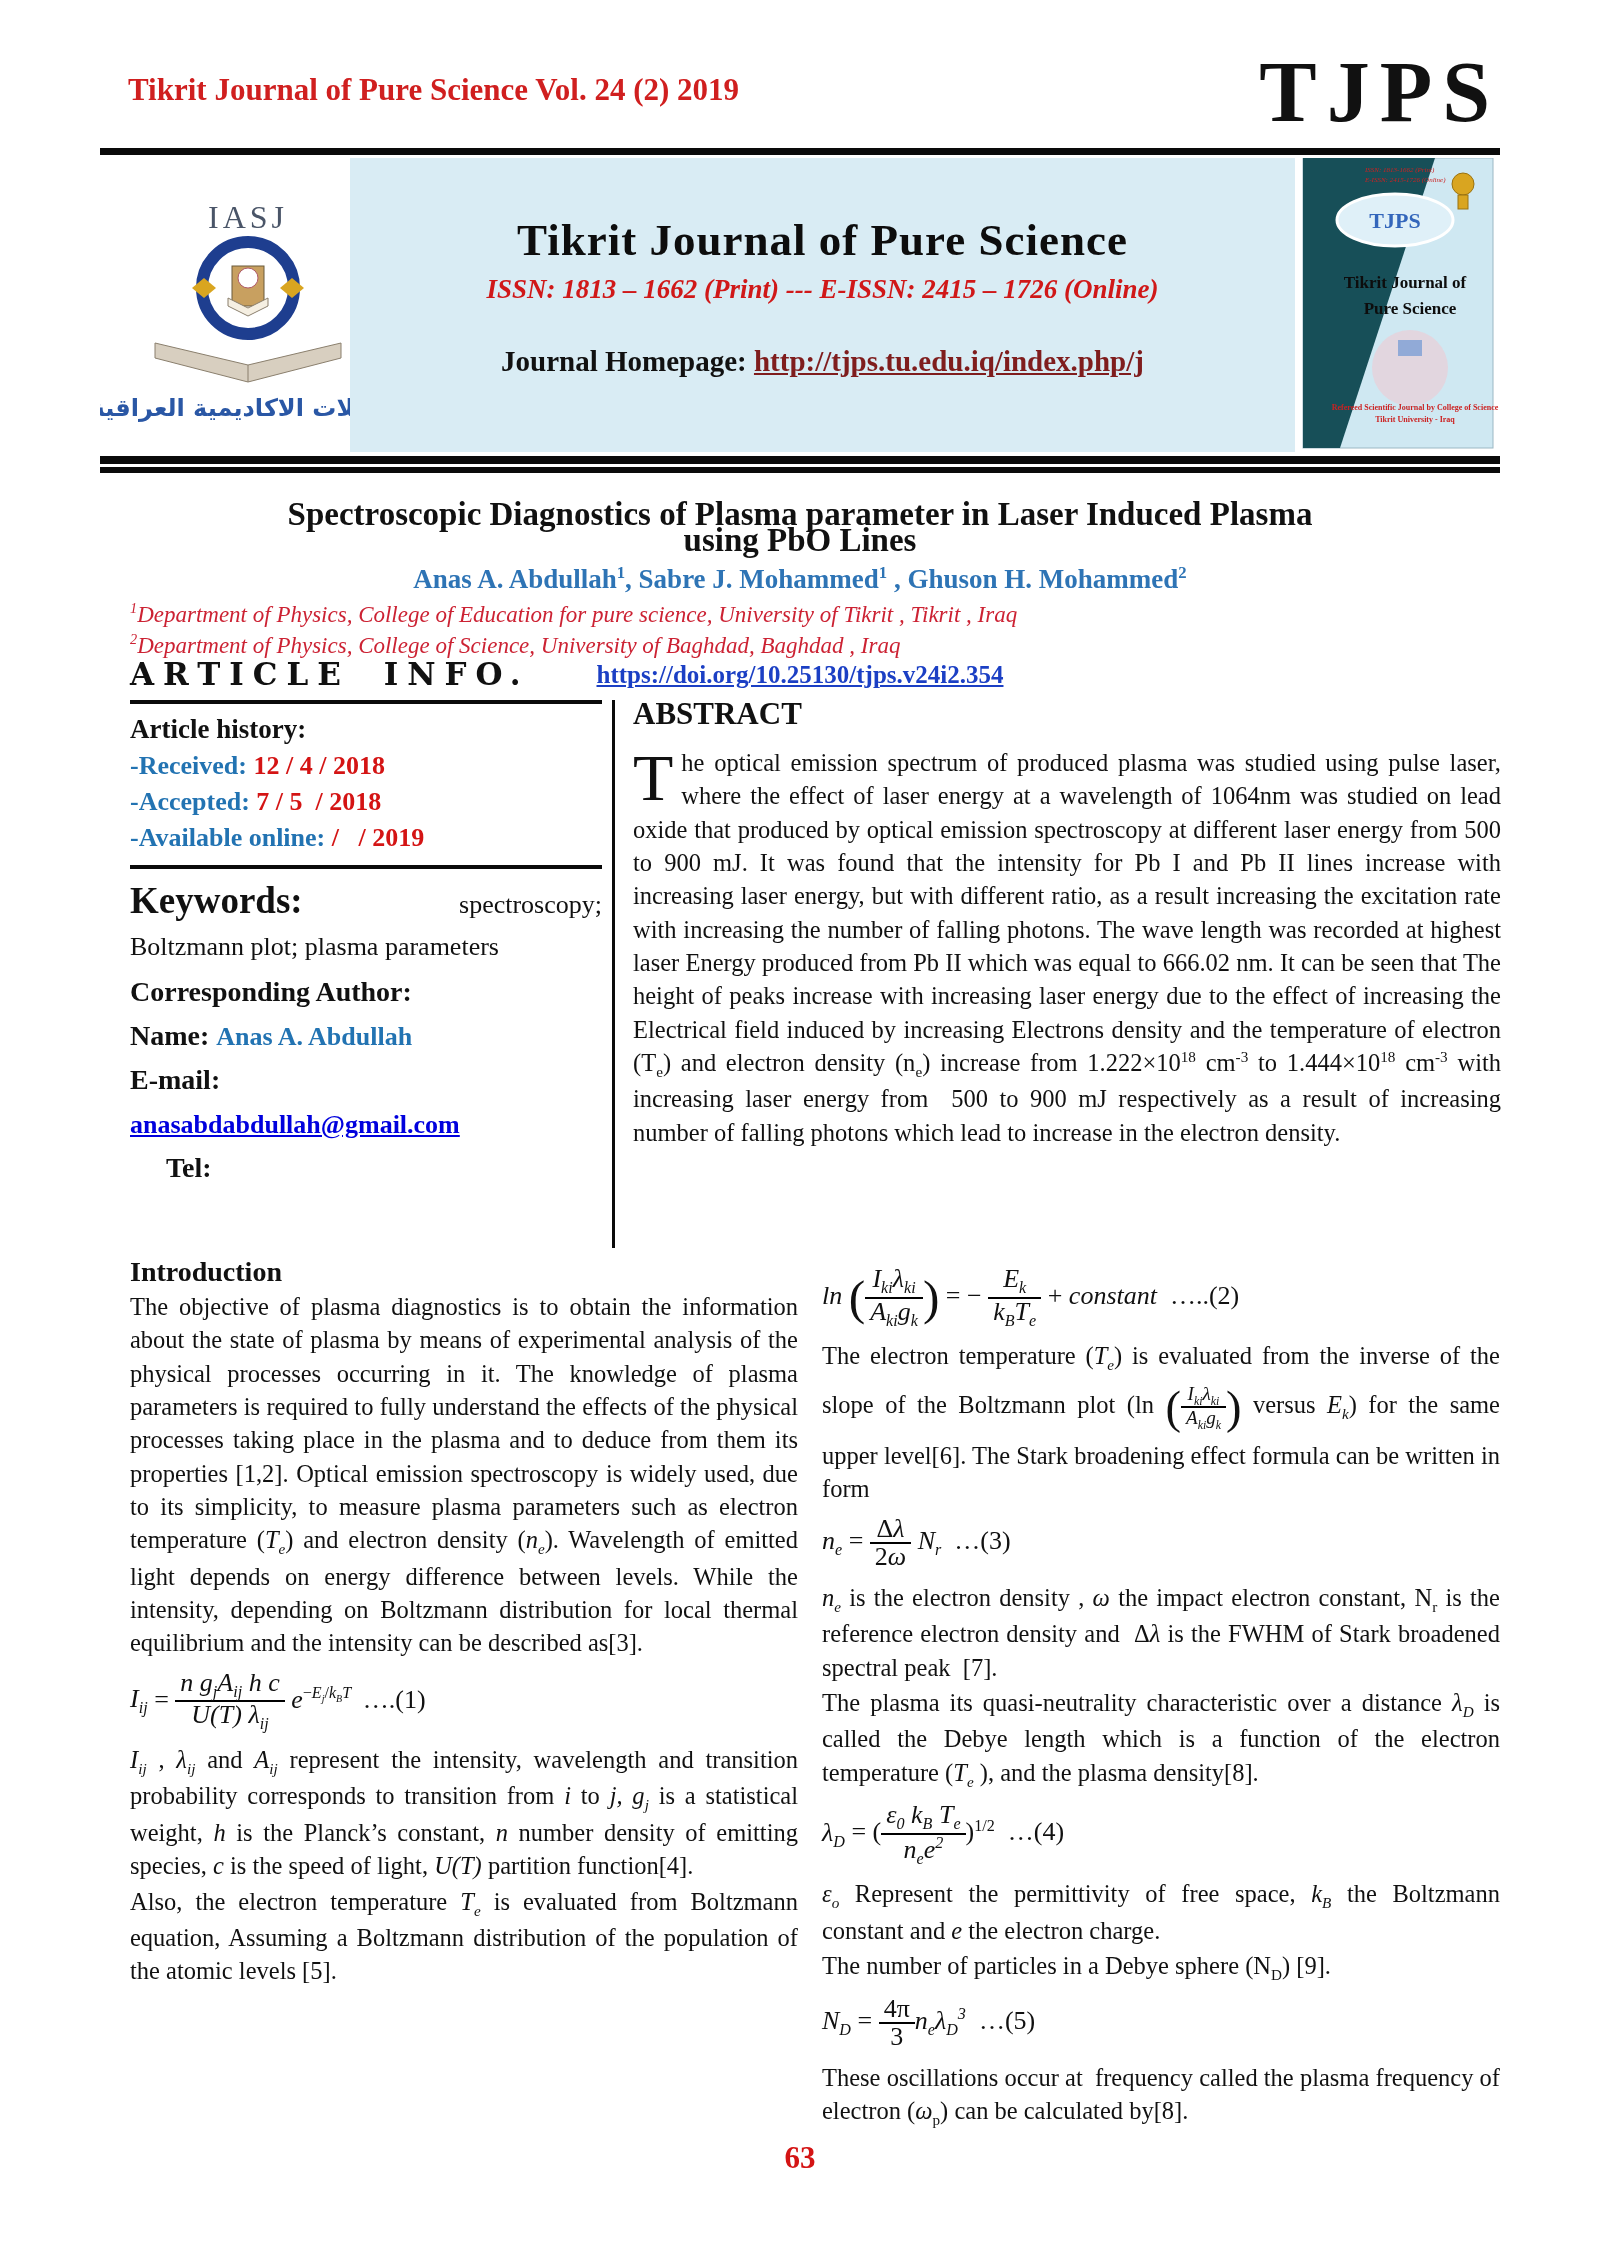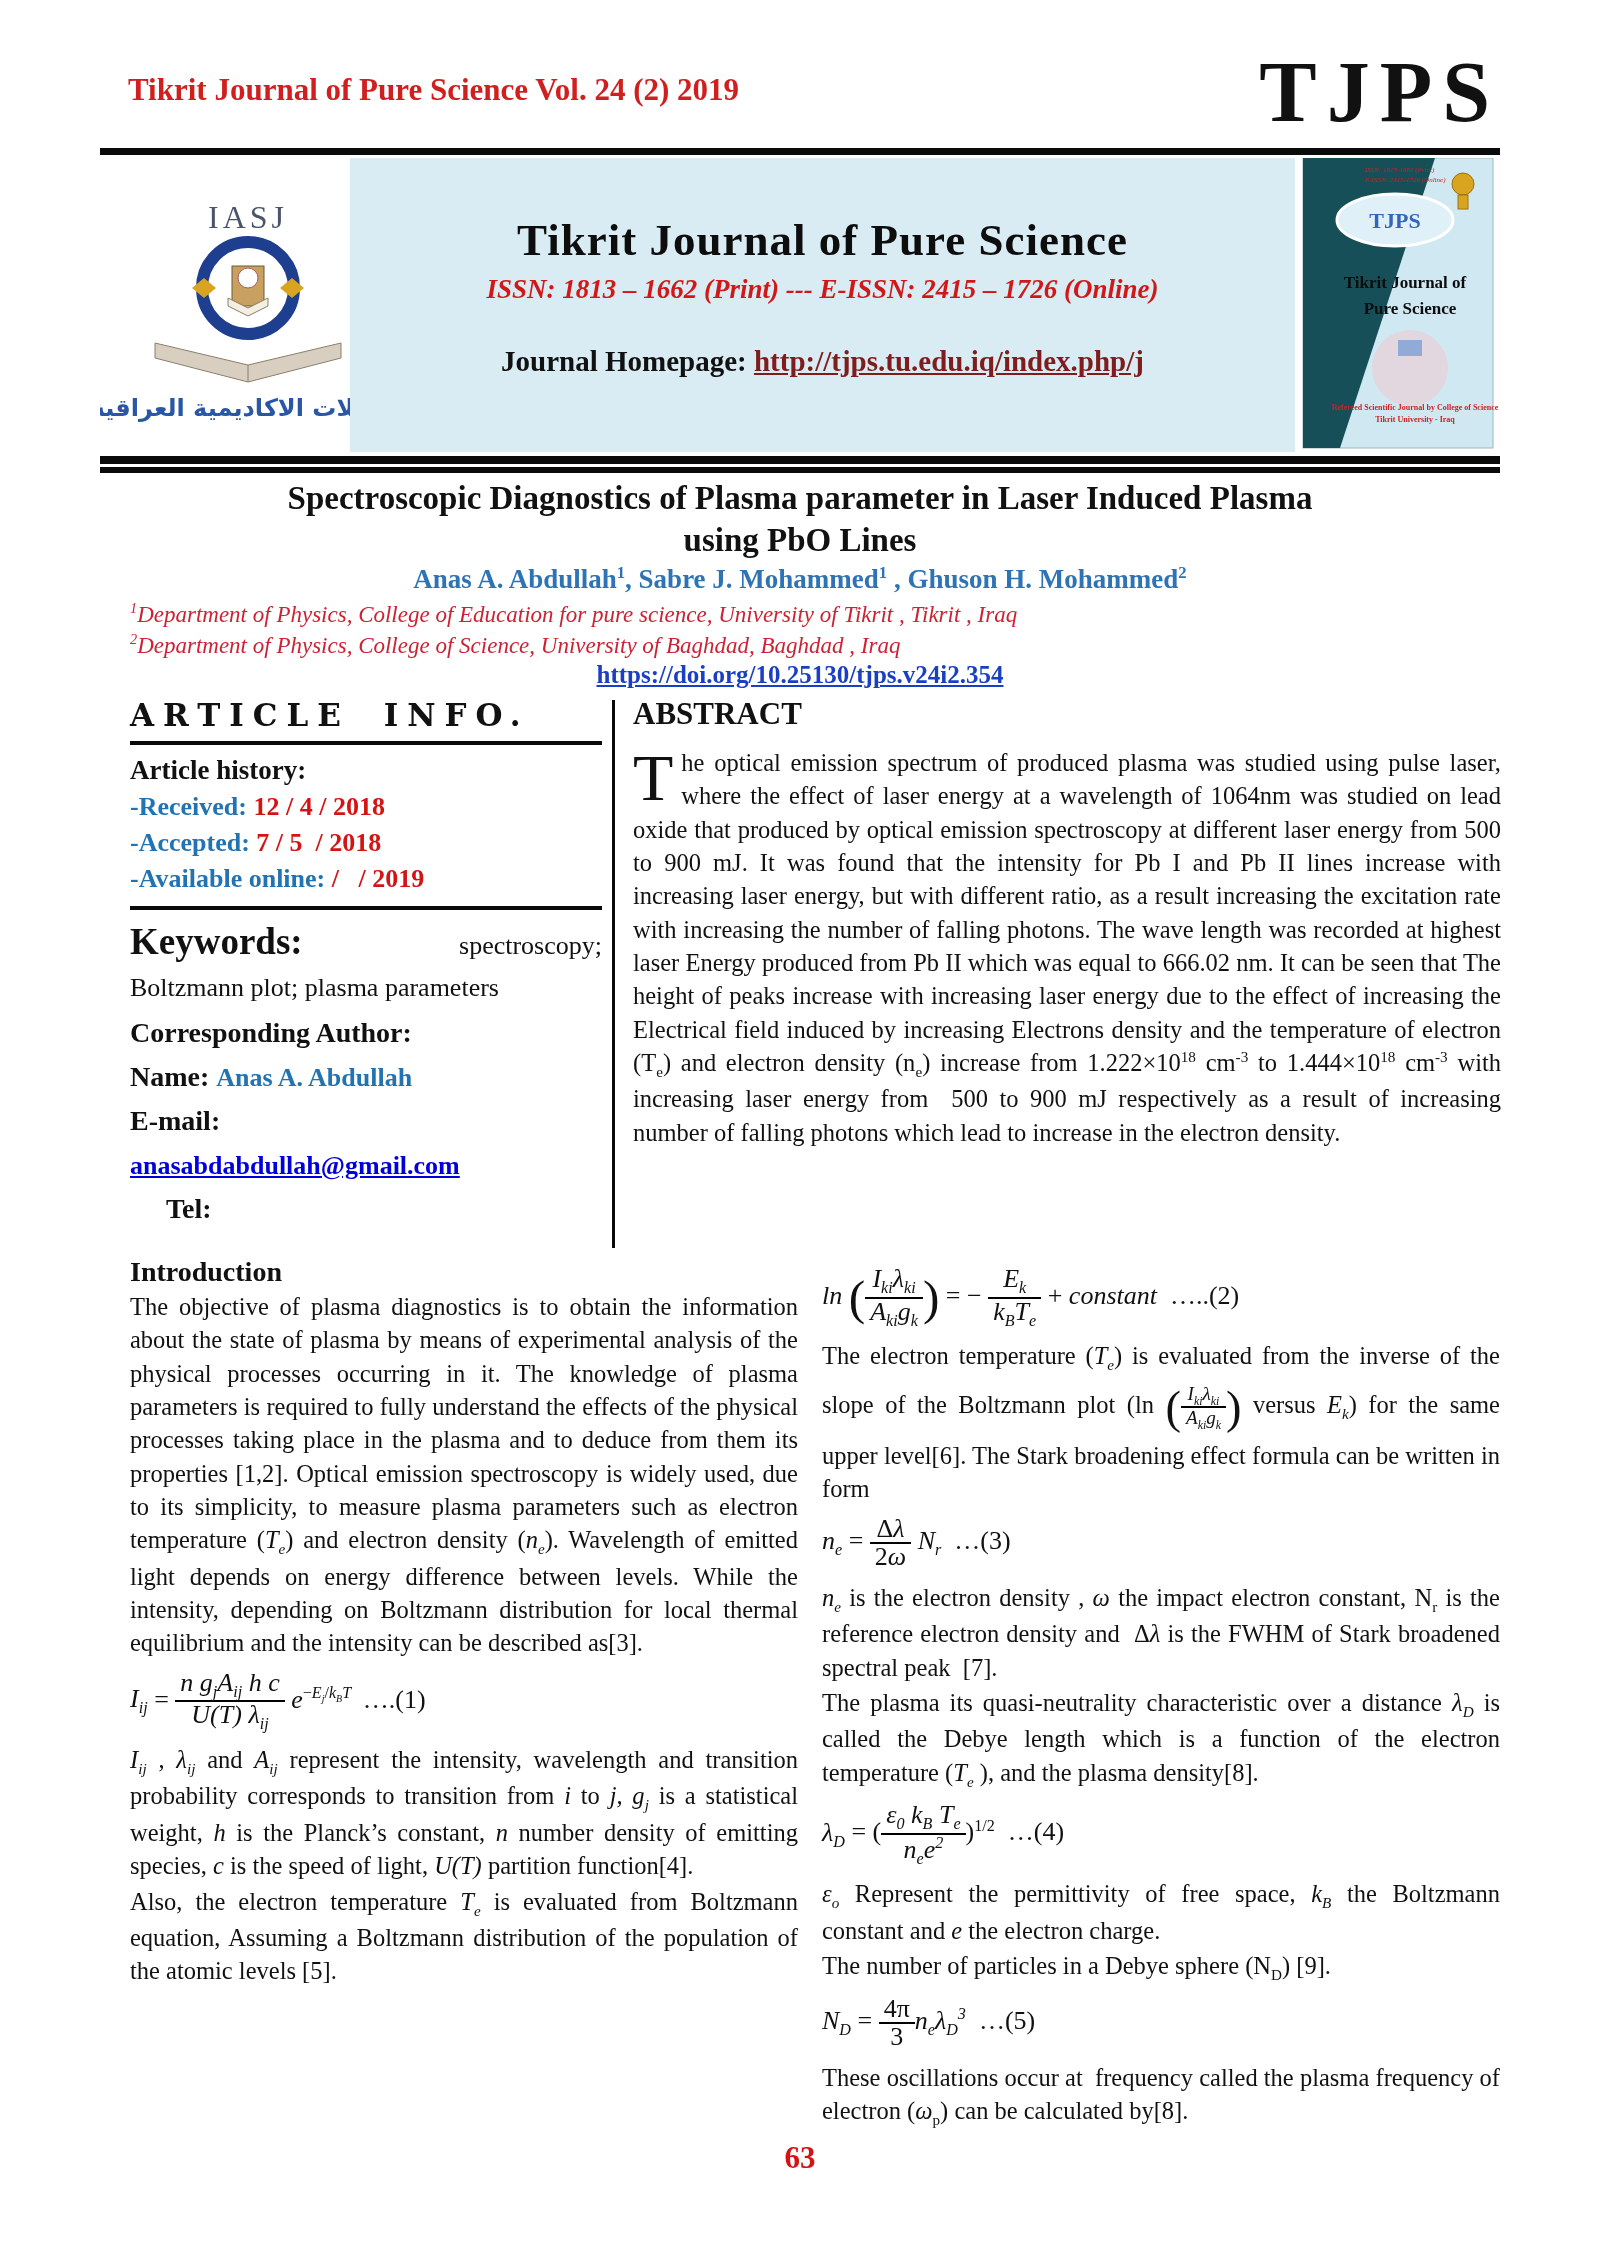--- a/index.html
+++ b/index.html
@@ -21,36 +21,36 @@
   .banner-right{width:205px;position:relative;background:#fff;}
   .b-title{padding-top:56px;font-size:45px;font-weight:bold;color:#0d0d0d;letter-spacing:1px;}
   .b-issn{margin-top:8px;font-size:27px;font-weight:bold;font-style:italic;color:#d01818;}
   .b-home{margin-top:40px;font-size:29px;color:#111;font-weight:bold;}
   .b-home a{color:#7f1d1d;font-weight:bold;}
 
   .rule-double{position:absolute;left:100px;top:456px;width:1400px;height:17px;
     background:linear-gradient(#0a0a0a 0 8px,#ffffff 8px 11px,#0a0a0a 11px 17px);}
 
   
-  .a-title1{position:absolute;left:100px;top:480px;width:1400px;text-align:center;
+  .a-title1{position:absolute;left:100px;top:496px;width:1400px;text-align:center;
             font-size:33px;font-weight:bold;}
   .a-title2{position:absolute;left:100px;top:522px;width:1400px;text-align:center;
             font-size:33px;font-weight:bold;}
   .a-authors{position:absolute;left:100px;top:563px;width:1400px;text-align:center;
              font-size:27px;font-weight:bold;color:#2e74b5;}
   .a-affil1{position:absolute;left:130px;top:600px;width:1370px;font-size:23px;
             font-style:italic;color:#cc2233;}
   .a-affil2{position:absolute;left:130px;top:631px;width:1370px;font-size:23px;
             font-style:italic;color:#cc2233;}
   .a-doi{position:absolute;left:100px;top:661px;width:1400px;text-align:center;
          font-size:25px;font-weight:bold;}
   .a-doi a{color:#1b3fc4;}
 
   
-  .info-col{position:absolute;left:130px;top:697px;width:472px;font-size:26px;}
+  .info-col{position:absolute;left:130px;top:656px;width:472px;font-size:26px;}
   .info-heading{font-size:31px;font-weight:bold;letter-spacing:9px;word-spacing:14px;
                 font-family:"DejaVu Serif", serif;border-bottom:4px solid #0a0a0a;
                 padding-bottom:8px;}
   .info-history{font-weight:bold;font-size:27px;margin-top:10px;}
   .info-row{margin-top:6px;font-weight:bold;}
   .lbl-blue{color:#2273b2;}
   .val-red{color:#d41414;}
   .info-rule{border:none;border-top:4px solid #0a0a0a;margin:12px 0 10px 0;}
   .kw-row{display:flex;justify-content:space-between;align-items:baseline;}
   .kw-label{font-weight:bold;font-size:37px;}

